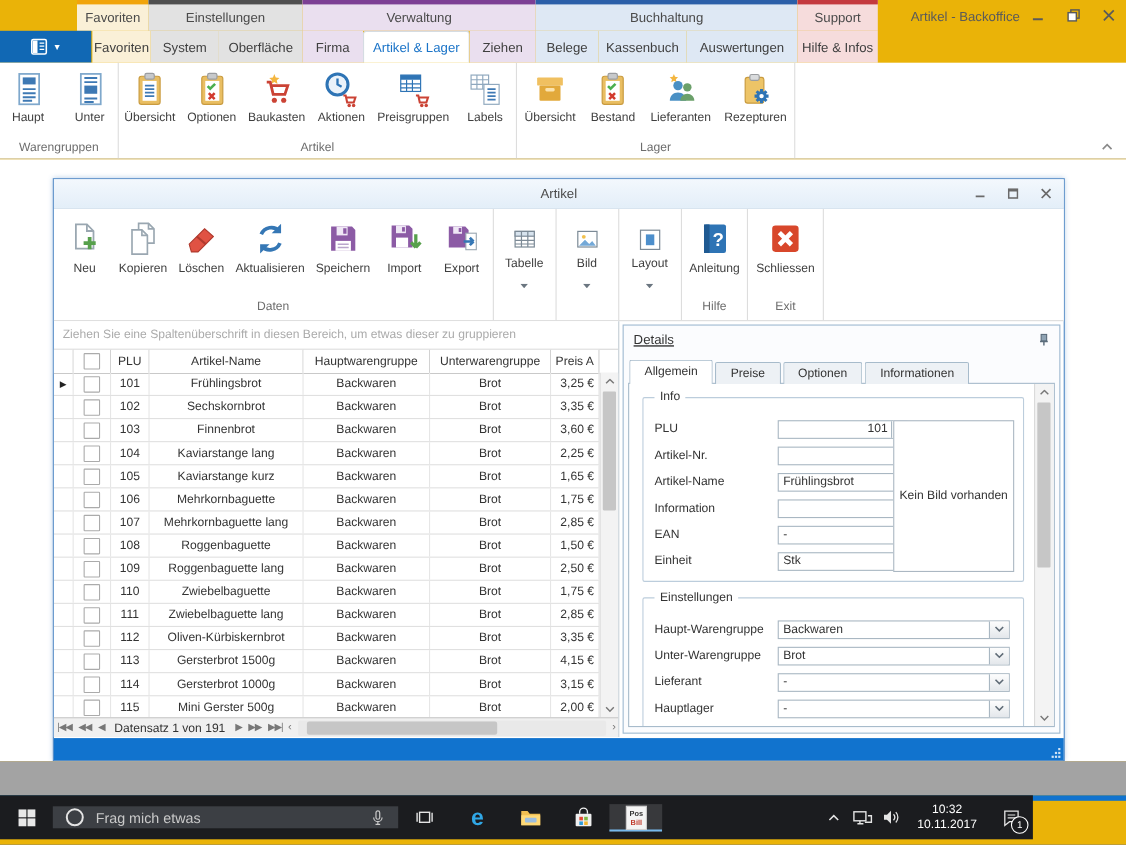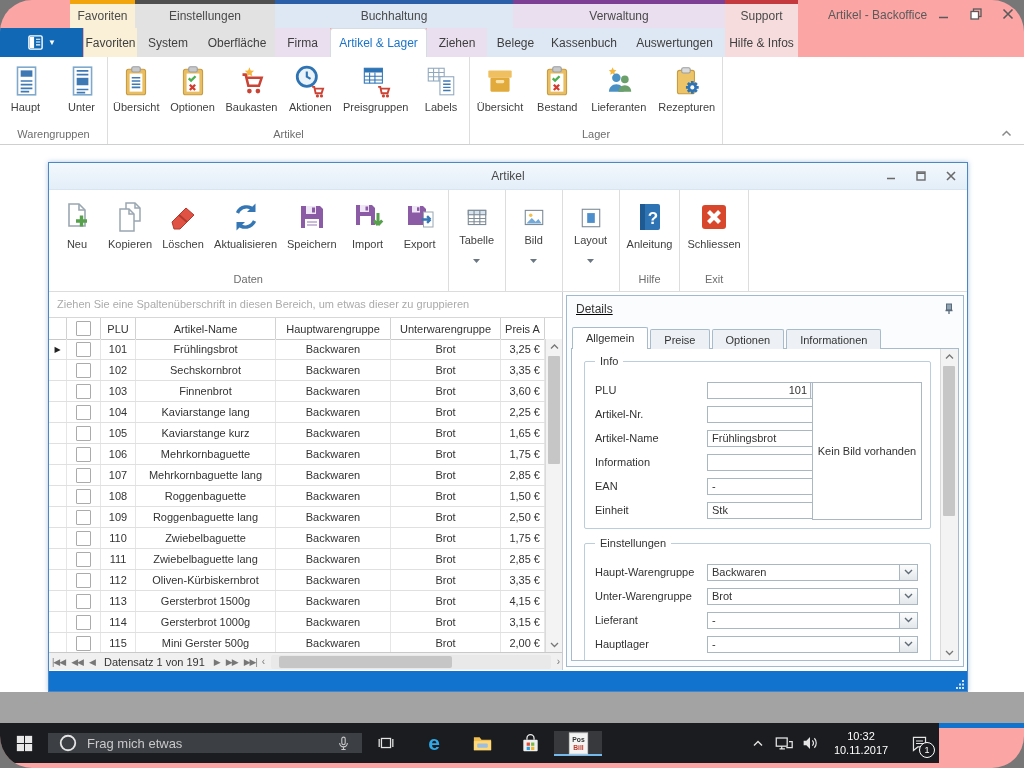--- a/index.html
+++ b/index.html
@@ -1,17 +1,17 @@
 <!DOCTYPE html>
 <html><head>
 <meta charset="utf-8">
 <style>
   html,body{margin:0;padding:0;background:#777;}
-  .screen{position:relative;width:1024px;height:768px;overflow:hidden;background:#fca5a5;
-    font-family:"Liberation Sans","DejaVu Sans",sans-serif;border-radius:32px;-webkit-font-smoothing:antialiased;}
+  .screen{position:relative;width:1024px;height:768px;overflow:hidden;background:#eab308;
+    font-family:"Liberation Sans","DejaVu Sans",sans-serif;-webkit-font-smoothing:antialiased;}
   
   .cat-row{position:absolute;left:70px;top:0;height:28px;display:flex;}
   .cat{box-sizing:border-box;border-top:4px solid #888;display:flex;align-items:center;justify-content:center;
     font-size:12px;color:#4a4a4a;}
   .app-title{position:absolute;top:0;left:828px;height:28px;line-height:30px;font-size:12px;color:#5a5a5a;}
   .win-controls{position:absolute;right:10px;top:0;height:28px;display:flex;align-items:center;gap:19px;}
   .wc{width:13px;height:13px;display:flex;align-items:center;justify-content:center;cursor:default;}
   .tab-row{position:absolute;left:0;top:28px;height:29px;right:0;display:flex;}
   .app-menu{width:83px;height:29px;background:#1168B4;display:flex;align-items:center;justify-content:center;gap:4px;}
   .app-menu .carat{color:#fff;font-size:8px;}
@@ -122,22 +122,22 @@
   .ic svg{width:100%;height:100%;}
 </style>
 </head>
 <body>
 
 <div class="screen">
 
   <div class="cat-row" id="cat-row">
       <div class="cat" style="width: 65px; border-top-color: rgb(241, 164, 11); background: rgb(250, 240, 215);">Favoriten</div>
       <div class="cat" style="width: 140px; border-top-color: rgb(79, 79, 79); background: rgb(226, 226, 226);">Einstellungen</div>
+      <div class="cat" style="width: 212px; border-top-color: rgb(124, 63, 148); background: rgb(234, 223, 239);">Verwaltung</div>
       <div class="cat" style="width: 238px; border-top-color: rgb(43, 95, 168); background: rgb(222, 232, 244);">Buchhaltung</div>
-      <div class="cat" style="width: 212px; border-top-color: rgb(124, 63, 148); background: rgb(234, 223, 239);">Verwaltung</div>
       <div class="cat" style="width: 73px; border-top-color: rgb(196, 57, 62); background: rgb(246, 220, 220);">Support</div>
     </div>
   <div class="app-title">Artikel - Backoffice</div>
   <div class="win-controls">
     <span class="wc">
         <svg width="11" height="11" viewBox="0 0 11 11">
           <path d="M1 8.5h9" stroke="#5a5a5a" stroke-width="1.6"></path>
         </svg>
       </span>
     <span class="wc">

